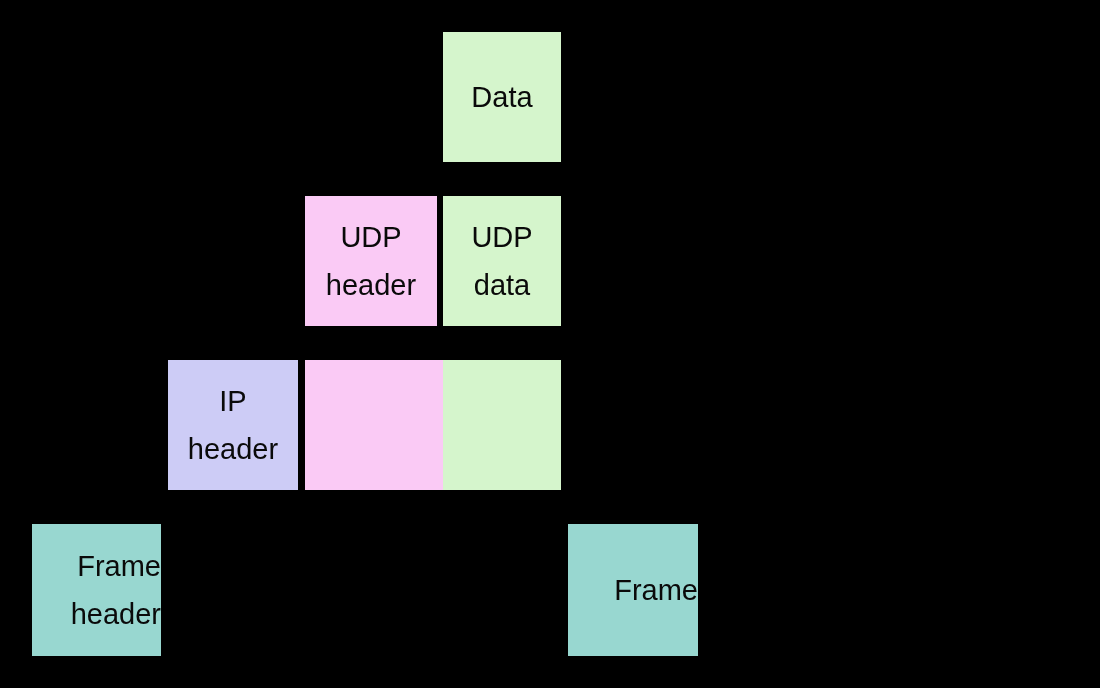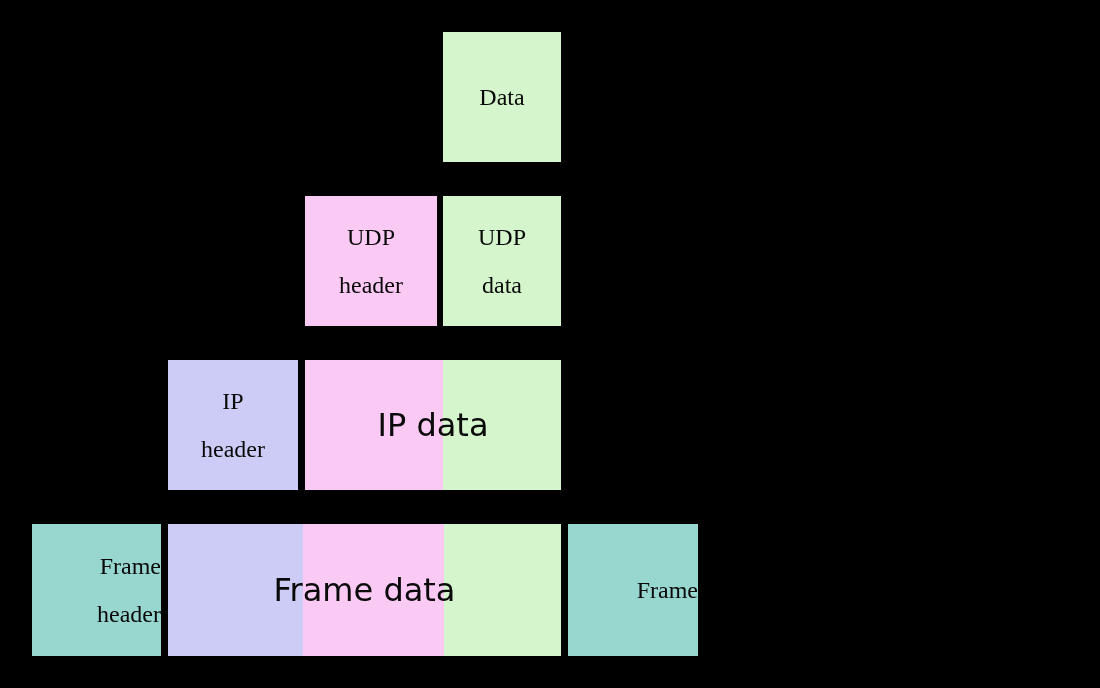--- a/index.html
+++ b/index.html
@@ -23,22 +23,22 @@
     box-sizing: border-box;
     border: 2px solid var(--border, #000);
     display: flex;
     flex-direction: column;
     align-items: center;
     justify-content: center;
     text-align: center;
     color: var(--text, #0a0a0a);
   }
   .serif-label {
-    font-family: Liberation Serif, serif;
-    font-size: 24px;
+    font-family: Liberation Sans, sans-serif;
+    font-size: 29px;
     line-height: 48px;
     white-space: nowrap;
   }
   .sans-label {
     font-family: "DejaVu Sans", "Liberation Sans", sans-serif;
     font-size: 32px;
     line-height: 40px;
     white-space: nowrap;
   }
   .composite {
@@ -96,32 +96,23 @@
 
   <div class="box fill-lavender pos-ip-header">
     <div class="serif-label">IP</div>
     <div class="serif-label">header</div>
   </div>
   <div class="box composite pos-ip-data">
     <div class="stripes">
       <div class="stripe fill-pink w-ip-pink"></div>
       <div class="stripe fill-green w-ip-green"></div>
     </div>
-    <div class="sans-label overlay-label">IP data</div>
   </div>
 
   <div class="box fill-teal pos-frame-header">
     <div class="serif-label">Frame</div>
     <div class="serif-label">header</div>
-  </div>
-  <div class="box composite pos-frame-data">
-    <div class="stripes">
-      <div class="stripe fill-lavender w-fr-lav"></div>
-      <div class="stripe fill-pink w-fr-pink"></div>
-      <div class="stripe fill-green w-fr-green"></div>
-    </div>
-    <div class="sans-label overlay-label">Frame data</div>
   </div>
   <div class="box fill-teal pos-frame-footer">
     <div class="serif-label">Frame</div>
   </div>
 
 </div>
 
 </body></html>

